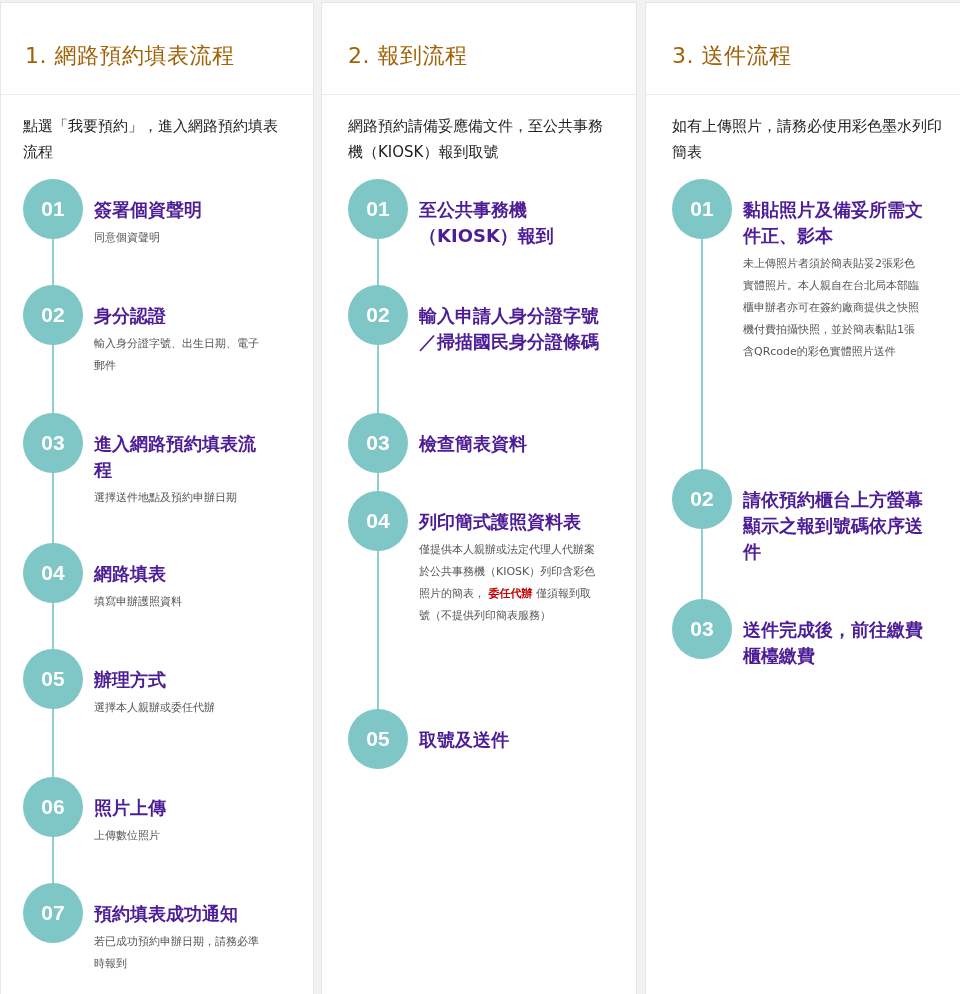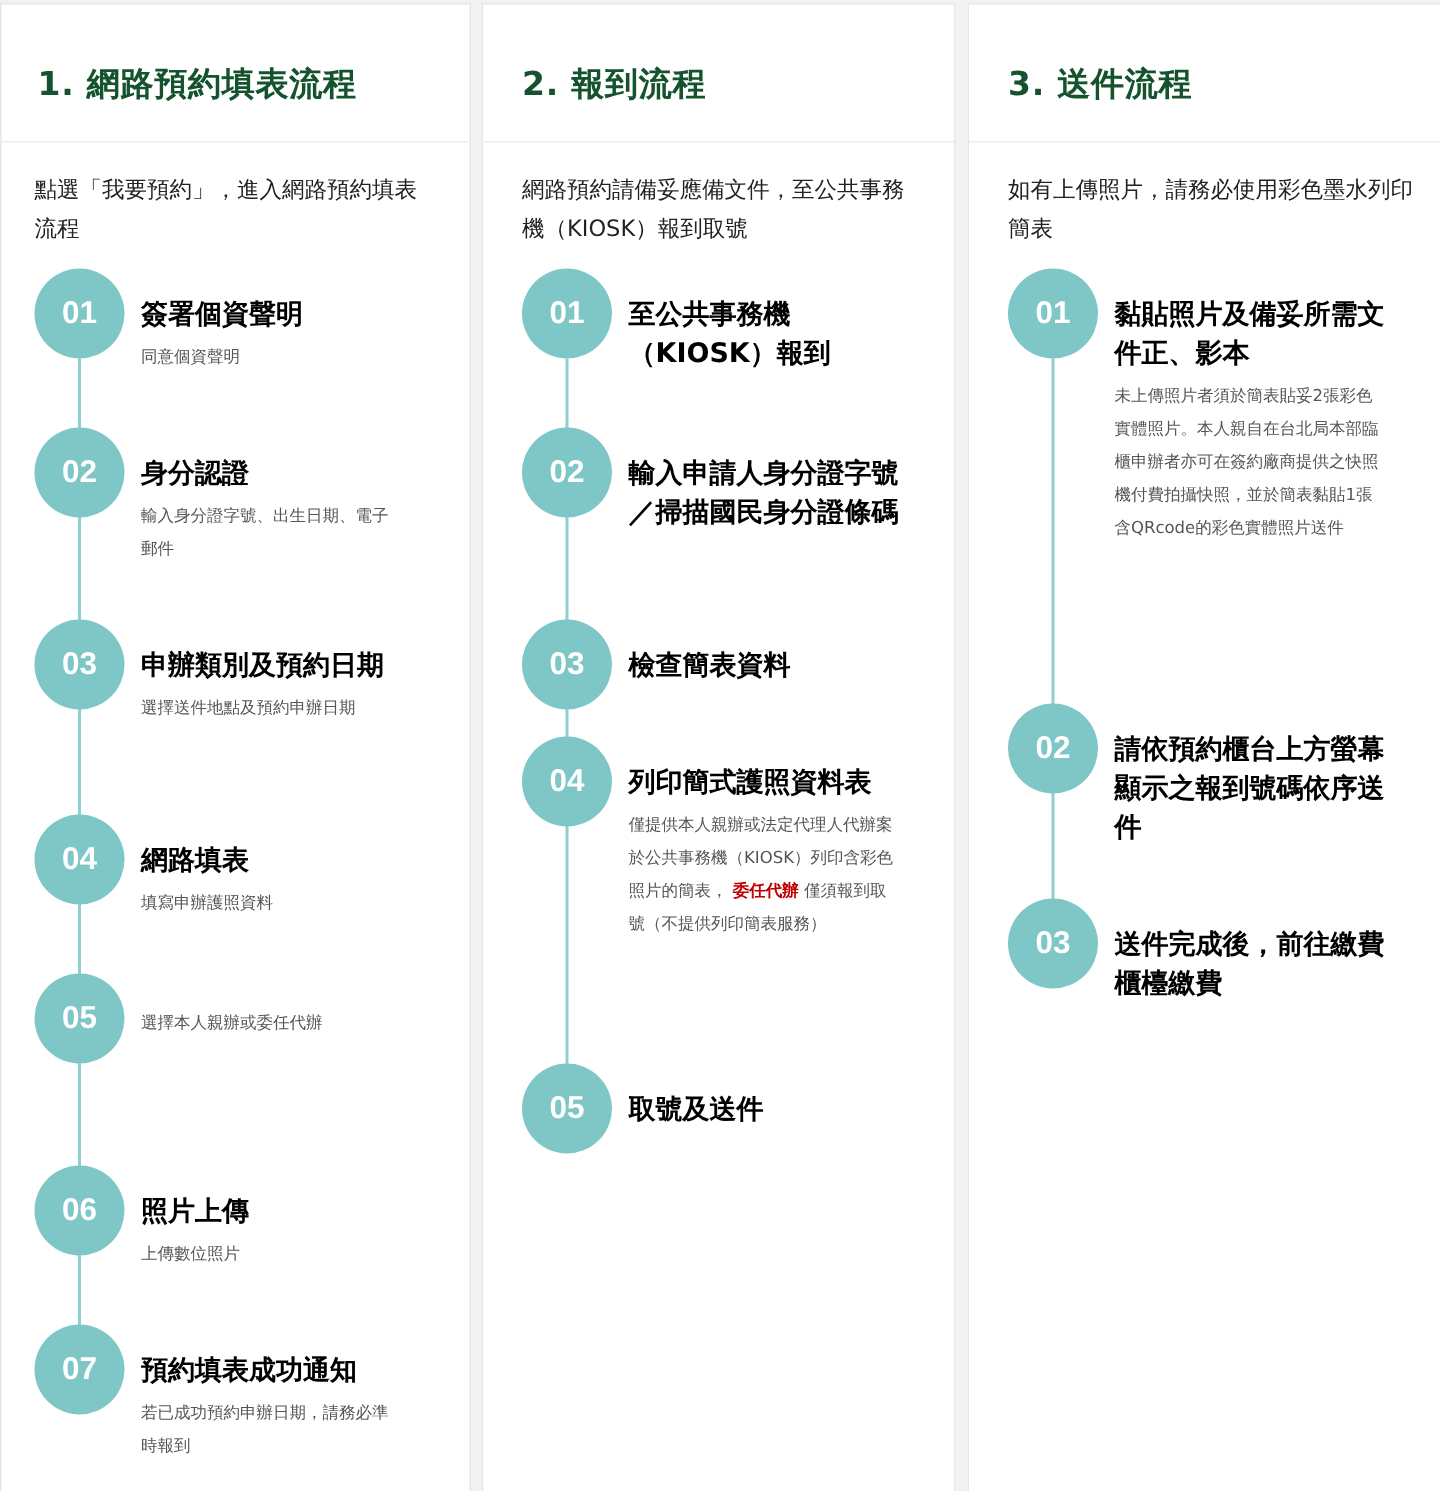--- a/index.html
+++ b/index.html
@@ -10,37 +10,37 @@
     background: #fff; border: 1px solid #e6e6e6;
   }
   .card.c1 { left: 0px; width: 314px; }
   .card.c2 { left: 321px; width: 316px; }
   .card.c3 { left: 645px; width: 320px; }
   .card-head {
     height: 92px; border-bottom: 1px solid #ececec;
     padding: 38px 0 0 24px;
   }
   .card.c2 .card-head, .card.c3 .card-head { padding-left: 26px; }
-  .card-title { font-size: 22px; font-weight: bold; color: #14532d; letter-spacing: 0.5px; }
+  .card-title { font-size: 22px; font-weight: normal; color: #a16207; letter-spacing: 0.5px; }
   .intro {
     font-size: 15px; color: #222; line-height: 26px;
     padding: 18px 24px 0 22px; height: 84px;
   }
   .card.c2 .intro, .card.c3 .intro { padding-left: 26px; padding-right: 20px; }
   .steps { position: absolute; left: 0; right: 0; }
   .line { position: absolute; width: 2px; background: #8fcfcf; }
   .step { position: absolute; left: 22px; right: 10px; }
   .circle {
     position: absolute; left: 0; top: 0; width: 60px; height: 60px; border-radius: 50%;
     background: #7fc6c6; color: #fff; font-weight: bold; font-size: 21px;
     display: flex; align-items: center; justify-content: center;
     font-family: "Liberation Sans", sans-serif;
   }
   .step-text { position: absolute; left: 71px; top: 18px; right: 0; }
-  .step-title { font-size: 18px; font-weight: bold; color: #000000; line-height: 26px; }
+  .step-title { font-size: 18px; font-weight: bold; color: #4c1d95; line-height: 26px; }
   .step-desc { font-size: 11px; color: #555; line-height: 22px; margin-top: 4px; }
   .hl { color: #c00000; font-weight: bold; }
 </style>
 </head>
 <body>
 
 <div class="card c1">
   <div class="card-head">
     <div class="card-title">1. 網路預約填表流程</div>
   </div>
@@ -57,34 +57,35 @@
     <div class="step" style="top:282px;">
       <div class="circle">02</div>
       <div class="step-text" style="right:40px;">
           <div class="step-title">身分認證</div>
           <div class="step-desc">輸入身分證字號、出生日期、電子郵件</div>
         </div>
     </div>
     <div class="step" style="top:410px;">
       <div class="circle">03</div>
       <div class="step-text" style="right:30px;">
-          <div class="step-title">申辦類別及預約日期</div>
+          <div class="step-title">進入網路預約填表流程</div>
           <div class="step-desc">選擇送件地點及預約申辦日期</div>
         </div>
     </div>
     <div class="step" style="top:540px;">
       <div class="circle">04</div>
       <div class="step-text">
           <div class="step-title">網路填表</div>
           <div class="step-desc">填寫申辦護照資料</div>
         </div>
     </div>
     <div class="step" style="top:646px;">
       <div class="circle">05</div>
       <div class="step-text" style="right:30px;">
+          <div class="step-title">辦理方式</div>
           <div class="step-desc">選擇本人親辦或委任代辦</div>
         </div>
     </div>
     <div class="step" style="top:774px;">
       <div class="circle">06</div>
       <div class="step-text">
           <div class="step-title">照片上傳</div>
           <div class="step-desc">上傳數位照片</div>
         </div>
     </div>

